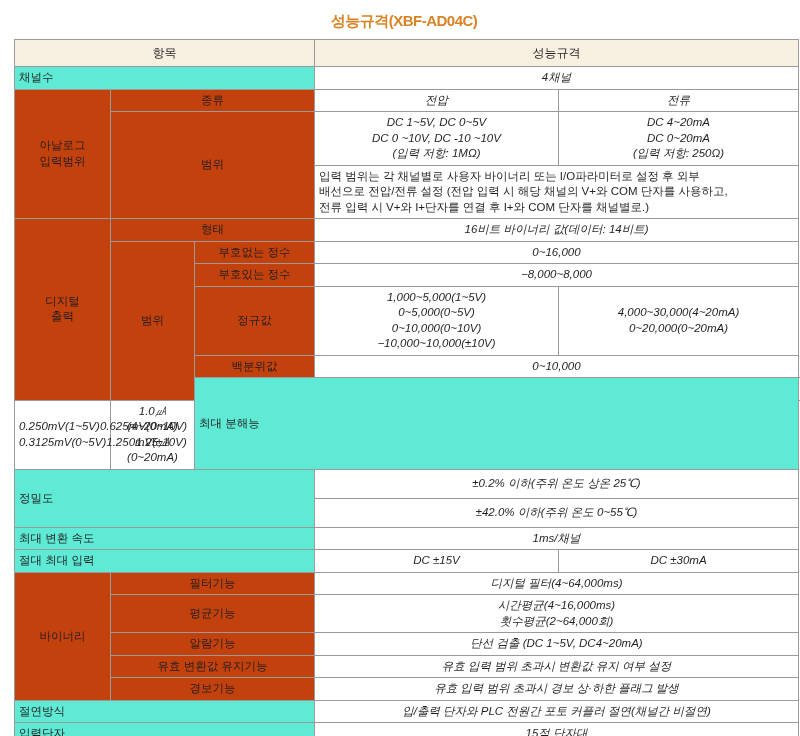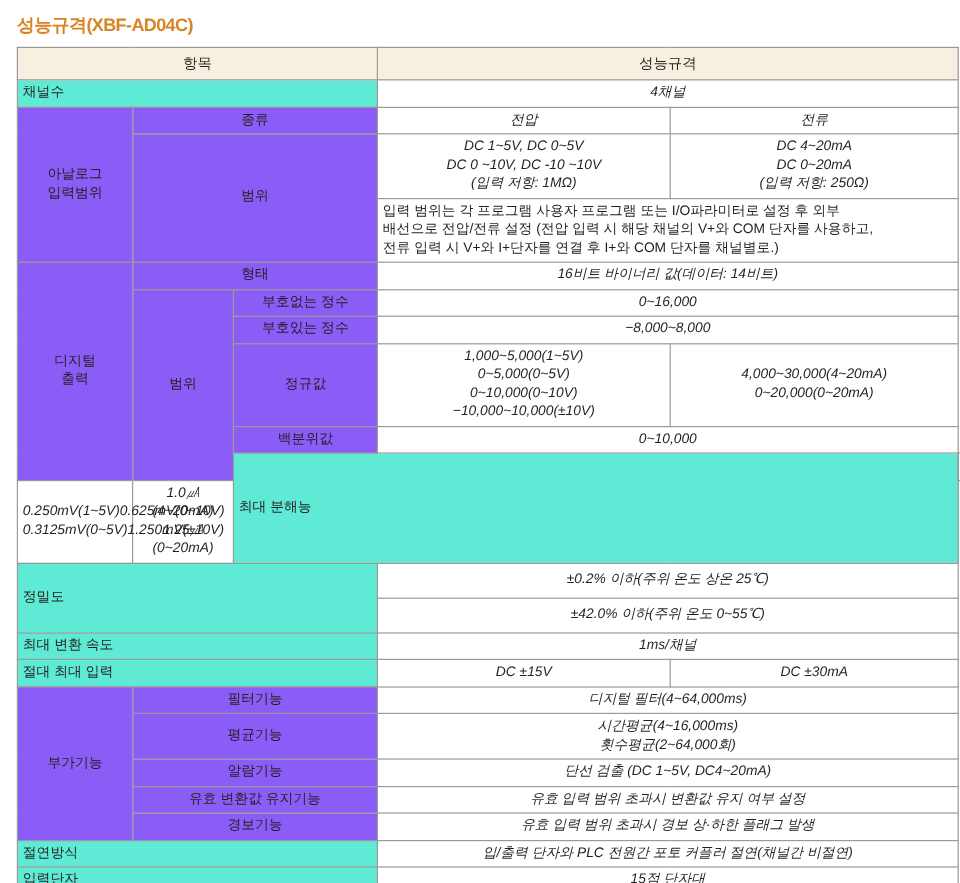--- a/index.html
+++ b/index.html
@@ -20,20 +20,21 @@
     height: 736px;
     box-sizing: border-box;
     padding: 10px 6px 0 8px;
   }
   .doc-title {
     font-size: 15px;
     font-weight: bold;
     color: #d98324;
     letter-spacing: -0.5px;
     margin: 2px 0 8px 6px;
+    text-align: center;
   }
   table.spec {
     border-collapse: collapse;
     table-layout: fixed;
     width: 784px;
     margin-left: 6px;
     font-size: 11.5px;
   }
   table.spec td, table.spec th {
     border: 1px solid #9a9a9a;
@@ -43,21 +44,21 @@
     font-weight: normal;
   }
   .hdr {
     background: #f7efe0;
     text-align: center;
     font-weight: bold;
     font-size: 12px;
     height: 20px;
   }
   .lbl {
-    background: #8b5cf6;
+    background: #c2410c;
     text-align: center;
     font-weight: bold;
   }
   .lbl-left {
     background: #5eead4;
     font-weight: bold;
     padding-left: 8px;
     text-align: left;
   }
   .val {
@@ -117,21 +118,21 @@
         </td>
         <td class="val tight">
           <div>DC 4~20mA</div>
           <div>DC 0~20mA</div>
           <div>(입력 저항: 250Ω)</div>
         </td>
       </tr>
 
       <tr>
         <td class="val-left" colspan="2">
-          <div>입력 범위는 각 프로그램 사용자 프로그램 또는 I/O파라미터로 설정 후 외부</div>
+          <div>입력 범위는 각 채널별로 사용자 바이너리 또는 I/O파라미터로 설정 후 외부</div>
           <div>배선으로 전압/전류 설정 (전압 입력 시 해당 채널의 V+와 COM 단자를 사용하고,</div>
           <div>전류 입력 시 V+와 I+단자를 연결 후 I+와 COM 단자를 채널별로.)</div>
         </td>
       </tr>
 
       <tr>
         <td class="lbl" rowspan="6">
           <div>디지털</div>
           <div>출력</div>
         </td>
@@ -203,21 +204,21 @@
         <td class="val" colspan="2">1ms/채널</td>
       </tr>
 
       <tr>
         <td class="lbl-left" colspan="3">절대 최대 입력</td>
         <td class="val">DC ±15V</td>
         <td class="val">DC ±30mA</td>
       </tr>
 
       <tr>
-        <td class="lbl" rowspan="5">부가기능</td>
+        <td class="lbl" rowspan="5">바이너리</td>
         <td class="lbl" colspan="2">필터기능</td>
         <td class="val" colspan="2">디지털 필터(4~64,000ms)</td>
       </tr>
       <tr>
         <td class="lbl" colspan="2">평균기능</td>
         <td class="val tight" colspan="2">
           <div>시간평균(4~16,000ms)</div>
           <div>횟수평균(2~64,000회)</div>
         </td>
       </tr>

